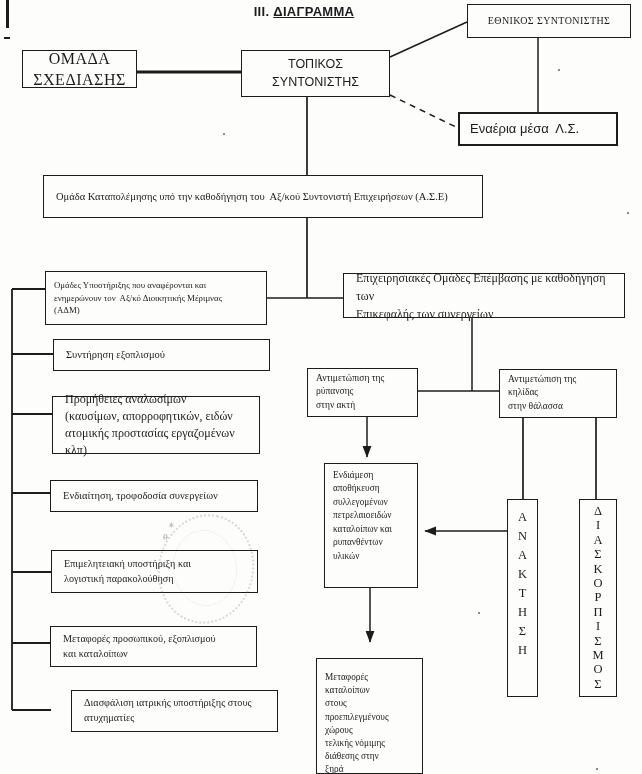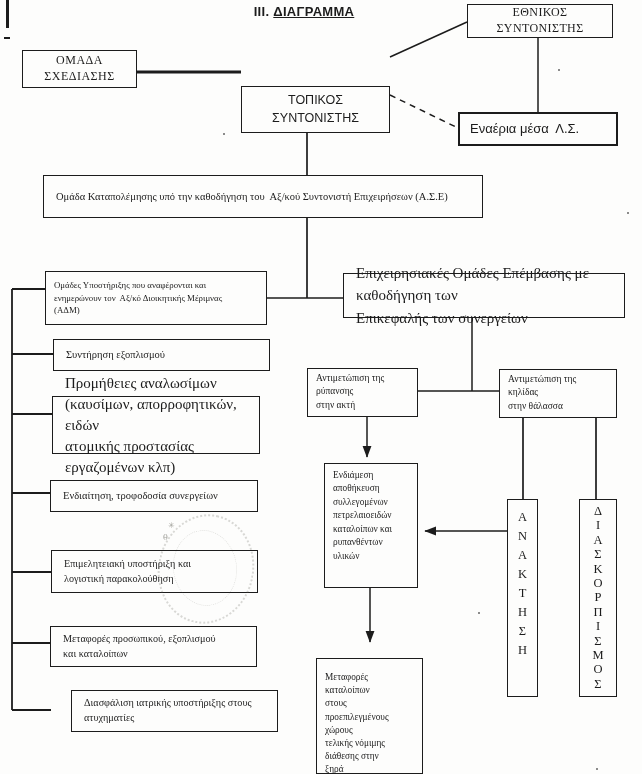--- a/index.html
+++ b/index.html
@@ -19,29 +19,29 @@
     margin-left:15px;
   }
   .title .u{text-decoration:underline;}
   
   .node{
     position:absolute;border:1.6px solid var(--ink);background:var(--paper);
     box-sizing:border-box;white-space:pre-wrap;line-height:1.32;
     display:flex;align-items:center;
   }
   
-  #n-omada-sxediasis{left:22px;top:50px;width:115px;height:38px;font-size:12px;letter-spacing:.5px;justify-content:center;text-align:center;}
-  #n-topikos{left:241px;top:50px;width:149px;height:47px;font-family:"Liberation Sans",sans-serif;font-size:12.5px;justify-content:center;text-align:center;line-height:1.4;margin-top:36px;}
-  #n-ethnikos{left:467px;top:4px;width:146px;height:34px;font-size:12px;letter-spacing:.4px;justify-content:center;text-align:center;}
+  #n-omada-sxediasis{left:22px;top:50px;width:115px;height:38px;font-size:16px;letter-spacing:.5px;justify-content:center;text-align:center;}
+  #n-topikos{left:241px;top:50px;width:149px;height:47px;font-family:"Liberation Sans",sans-serif;font-size:12.5px;justify-content:center;text-align:center;line-height:1.4;}
+  #n-ethnikos{left:467px;top:4px;width:164px;height:34px;font-size:10px;letter-spacing:.4px;justify-content:center;text-align:center;}
   #n-enaeria{left:458px;top:112px;width:160px;height:34px;font-family:"Liberation Sans",sans-serif;font-size:13px;padding-left:10px;border-width:2px;}
   #n-katapolemisi{left:43px;top:175px;width:440px;height:43px;font-size:10.5px;padding-left:12px;border-width:1.8px;text-align:right;}
   #n-ypostirixi{left:45px;top:271px;width:222px;height:54px;font-size:8.8px;padding:4px 8px;line-height:1.45;}
-  #n-epixeirisiakes{left:343px;top:273px;width:282px;height:45px;font-size:15px;padding:20px 12px;line-height:1.5;}
+  #n-epixeirisiakes{left:343px;top:273px;width:282px;height:45px;font-size:12px;padding:20px 12px;line-height:1.5;}
   #n-syntirisi{left:53px;top:339px;width:217px;height:32px;font-size:10.5px;padding-left:12px;}
-  #n-promitheies{left:52px;top:396px;width:208px;height:58px;font-size:15px;padding:4px 12px;line-height:1.4;}
+  #n-promitheies{left:52px;top:396px;width:208px;height:58px;font-size:12px;padding:4px 12px;line-height:1.4;}
   #n-endiaitisi{left:50px;top:480px;width:208px;height:32px;font-size:10.5px;padding-left:12px;}
   #n-epimeliteiaki{left:51px;top:550px;width:207px;height:43px;font-size:10.2px;padding:4px 12px;line-height:1.45;}
   #n-metafores-pros{left:50px;top:626px;width:207px;height:41px;font-size:10.2px;padding:4px 12px;line-height:1.45;}
   #n-diasfalisi{left:51px;top:690px;width:207px;height:42px;font-size:10.2px;padding:4px 12px;line-height:1.45;margin-left:20px;}
   #n-akti{left:307px;top:368px;width:111px;height:49px;font-size:9.5px;padding:3px 8px;line-height:1.4;align-items:flex-start;}
   #n-thalassa{left:499px;top:369px;width:118px;height:49px;font-size:9.5px;padding:3px 8px;line-height:1.4;align-items:flex-start;}
   #n-endiamesi{left:324px;top:463px;width:94px;height:125px;font-size:9.3px;padding:5px 8px;line-height:1.45;align-items:flex-start;}
   #n-metafores-kat{left:316px;top:647px;width:107px;height:116px;font-size:9.3px;padding:12px 8px;line-height:1.42;align-items:flex-start;margin-top:11px;}
   
   .vbox{

